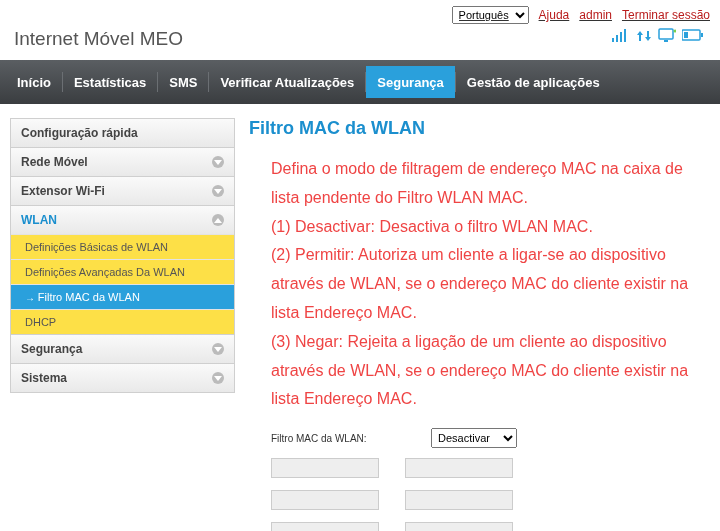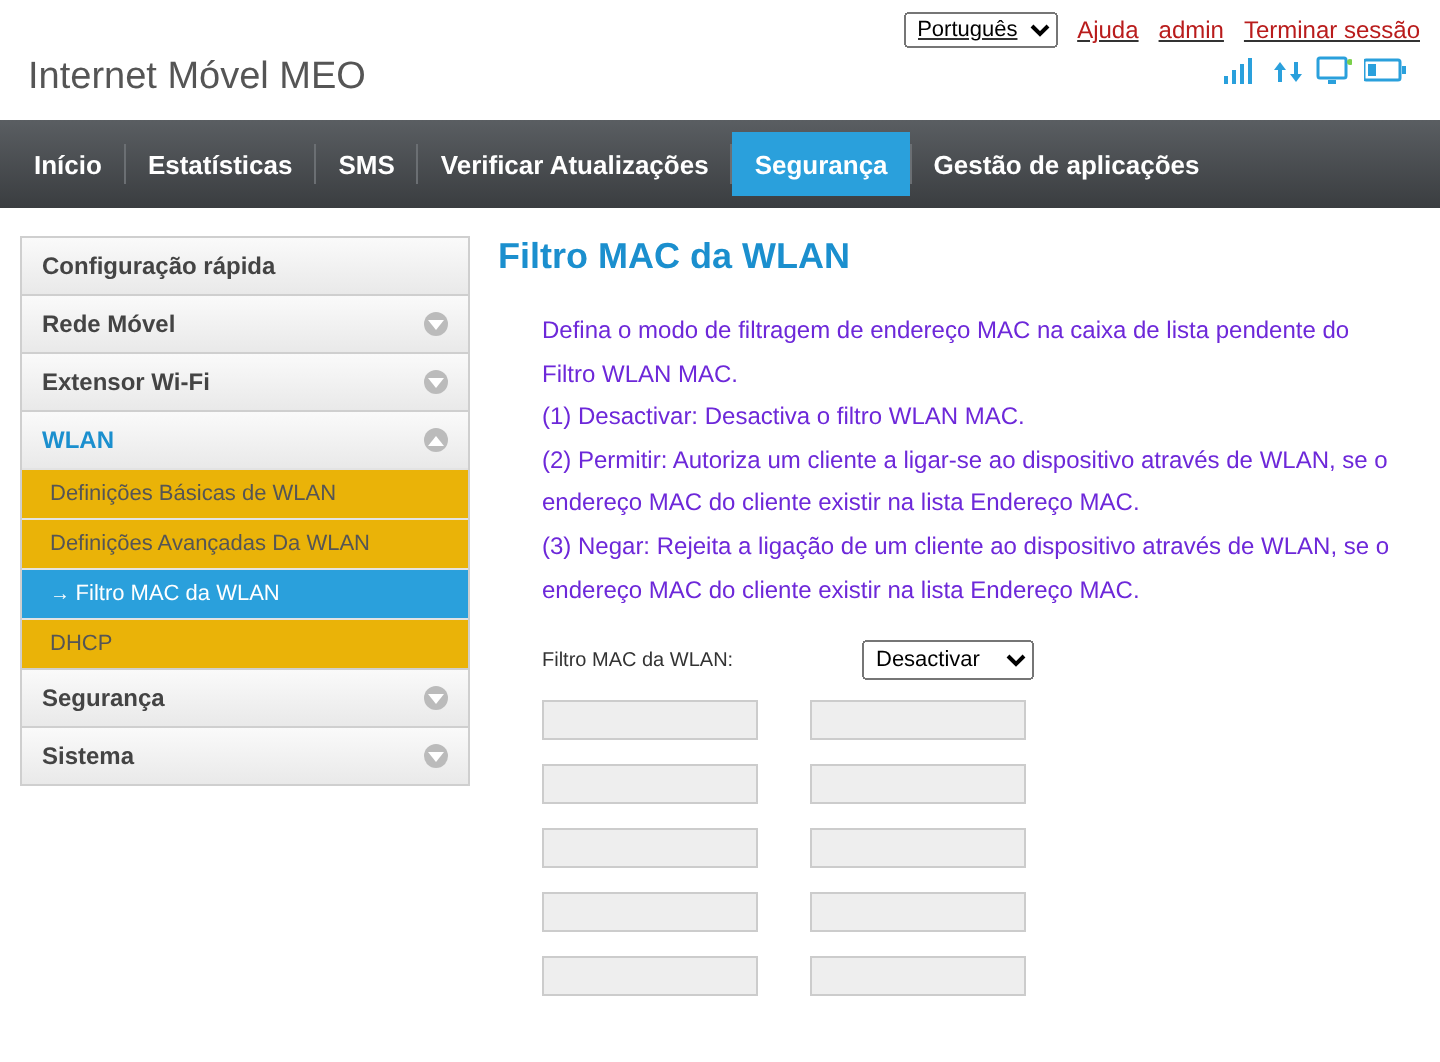--- a/index.html
+++ b/index.html
@@ -17,27 +17,27 @@
 .navbar .nav-item.active { background: #2aa0dc; }
 .content { display: flex; padding: 14px 10px 10px; gap: 14px; }
 .sidebar { width: 225px; flex-shrink: 0; }
 .accordion-item { border: 1px solid #cfcfcf; margin-top: -1px; }
 .accordion-item:first-child { margin-top: 0; }
 .acc-header { background: linear-gradient(#fafafa, #e9e9e9); padding: 7px 10px; font-size: 12px; font-weight: bold; color: #444; display: flex; justify-content: space-between; align-items: center; cursor: pointer; }
 .acc-header.expanded { color: #1b8fce; }
 .chev { width: 12px; height: 12px; border-radius: 50%; background: #bbb; display: flex; align-items: center; justify-content: center; }
 .chev::before { content: ""; border-left: 4px solid transparent; border-right: 4px solid transparent; border-top: 5px solid #fff; display: block; }
 .chev.down::before { border-top: none; border-bottom: 5px solid #fff; }
-.sub-list { background: #eab308; }
+.sub-list { background: #fde047; }
 .sub-item { padding: 6px 10px 6px 14px; font-size: 11px; color: #555; border-top: 1px solid #e3e3e3; cursor: pointer; }
 .sub-item.active { background: #2aa0dc; color: #fff; }
 .sub-item.active::before { content: "→ "; font-size: 10px; }
 .main { flex: 1; padding-right: 6px; }
 .page-title { color: #1b8fce; font-size: 18px; font-weight: bold; margin-bottom: 16px; }
-.desc { color: #6d28d9; font-size: 12px; line-height: 1.8; margin: 0 0 14px 22px; }
+.desc { color: #ef4444; font-size: 16px; line-height: 1.8; margin: 0 0 14px 22px; }
 .form-row { display: flex; align-items: center; margin: 4px 0 10px 22px; gap: 50px; }
 .form-label { width: 110px; color: #333; font-size: 10px; }
 .mac-select { width: 86px; font-size: 11px; padding: 2px; }
 .mac-grid { margin-left: 22px; }
 .mac-row { display: flex; gap: 26px; margin-bottom: 12px; }
 .mac-input { width: 108px; height: 20px; background: #eee; border: 1px solid #ccc; padding: 2px 4px; font-size: 11px; }
 .si { display: inline-flex; }
 </style>
 </head>
 <body>

